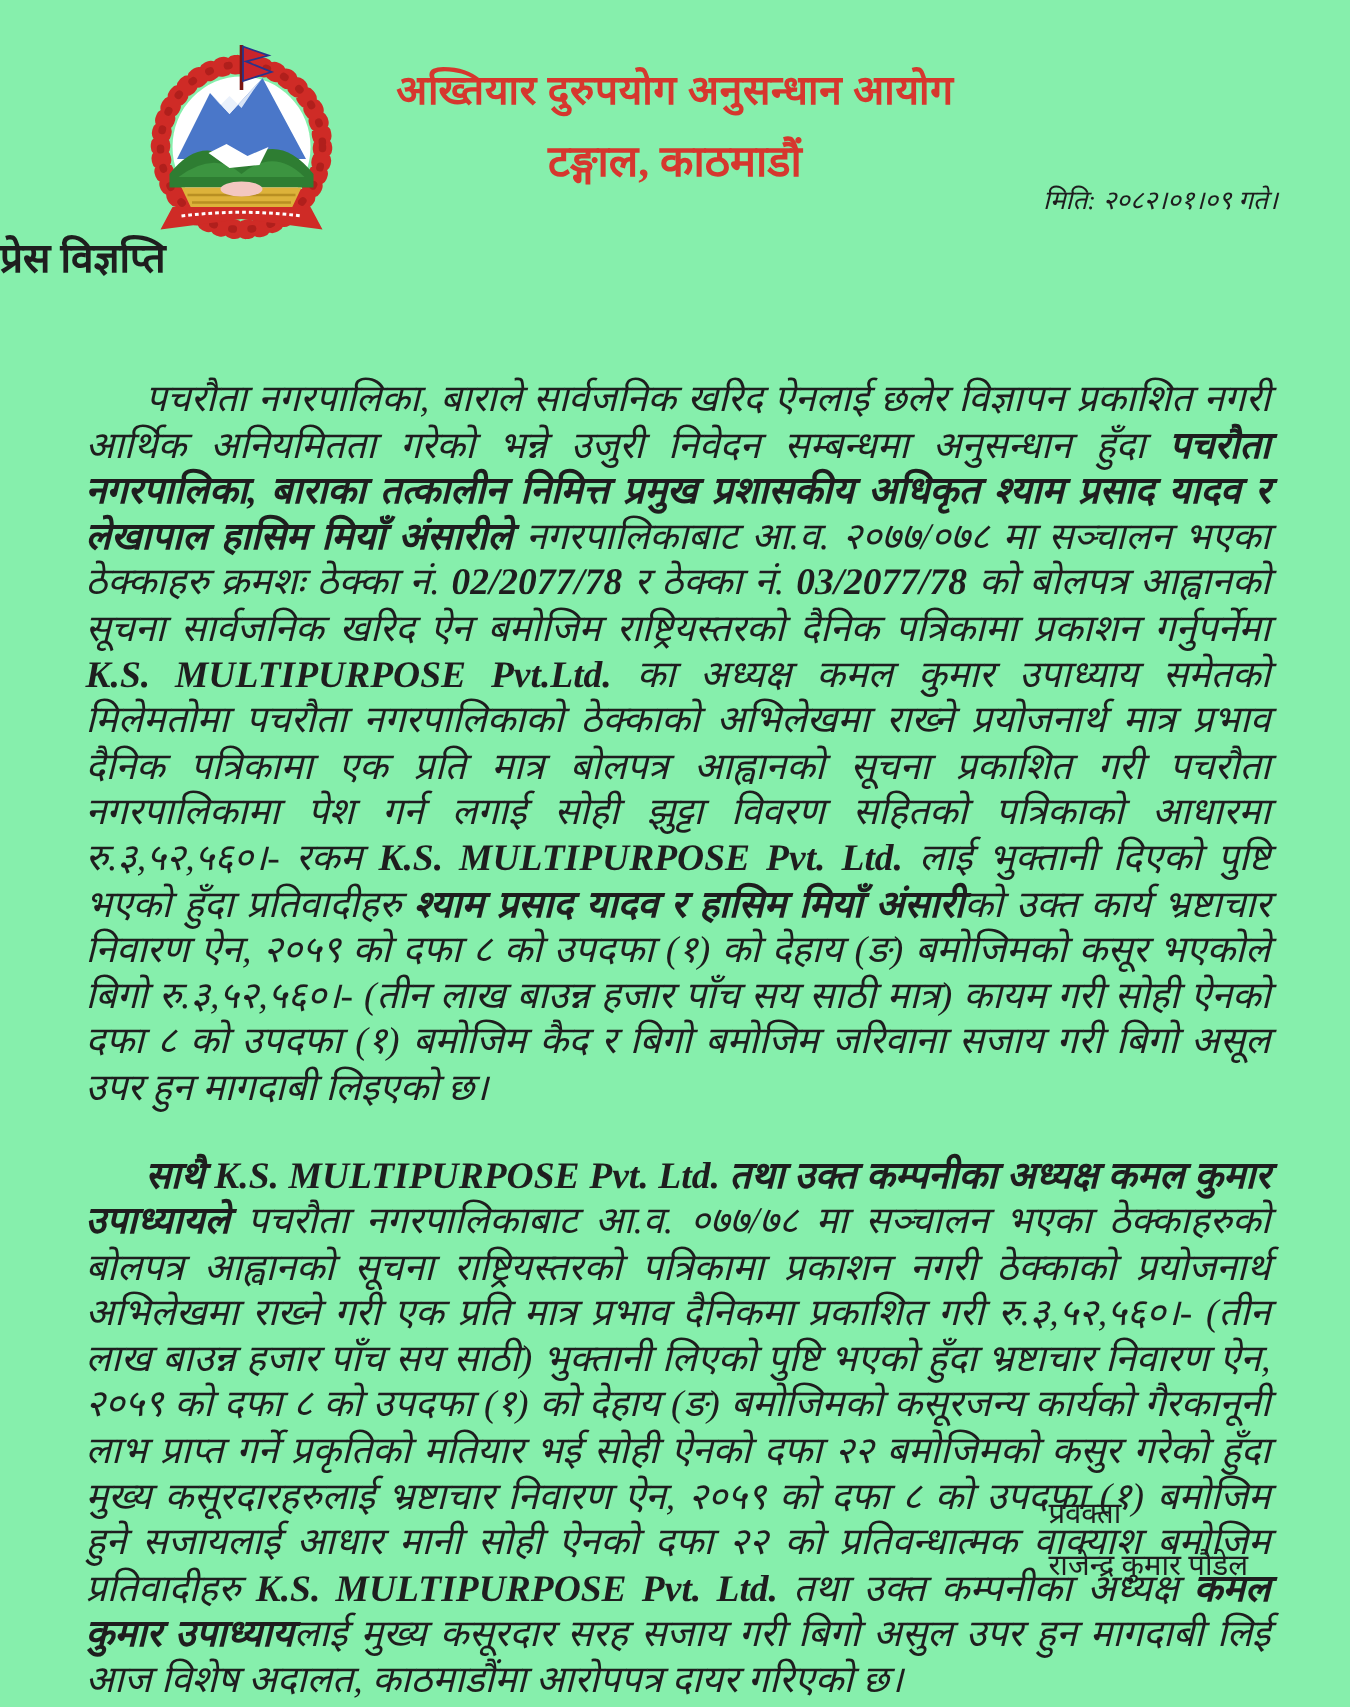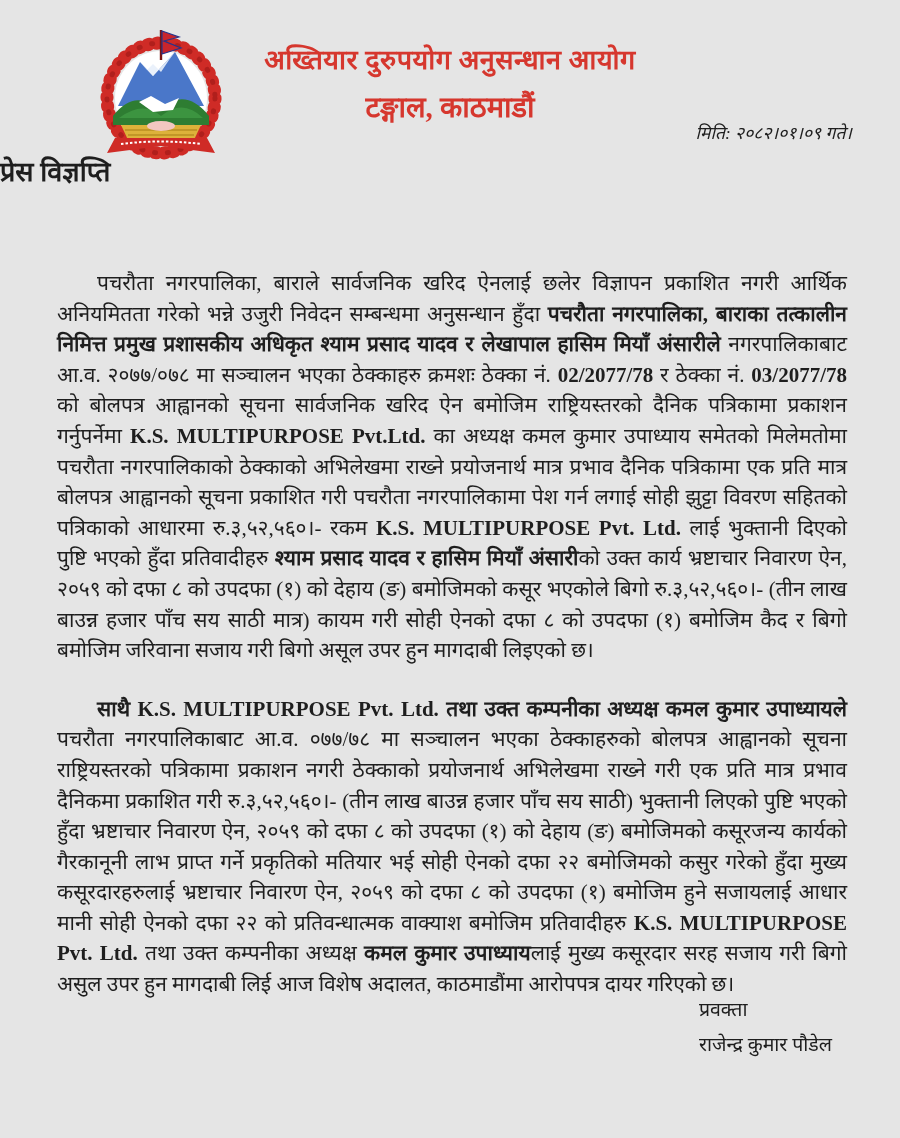--- a/index.html
+++ b/index.html
@@ -4,21 +4,21 @@
 <style>
   html, body {
     margin: 0;
     padding: 0;
     background: #ffffff;
   }
   .page {
     position: relative;
     width: 900px;
     height: 1138px;
-    background: #e5e5e5;
+    background: #86efac;
     overflow: hidden;
     font-family: "Liberation Serif", "DejaVu Serif", serif;
     color: #1e1e1e;
   }
   .logo {
     position: absolute;
     left: 95px;
     top: 26px;
     width: 132px;
     height: 136px;
@@ -70,26 +70,27 @@
     font-size: 22.5px;
     font-weight: bold;
   }
   .subject-text {
     text-decoration: underline;
     text-underline-offset: 5px;
     text-decoration-thickness: 2px;
   }
   .body-block {
     position: absolute;
-    top: 268px;
+    top: 252px;
     left: 57px;
     width: 790px;
-    font-size: 21px;
+    font-size: 25px;
     line-height: 30.6px;
     text-align: justify;
+    font-style: italic;
   }
   .body-block p {
     margin: 0;
     text-indent: 40px;
   }
   .body-block p + p {
     margin-top: 28px;
   }
   .body-block .seg-b {
     font-weight: bold;

